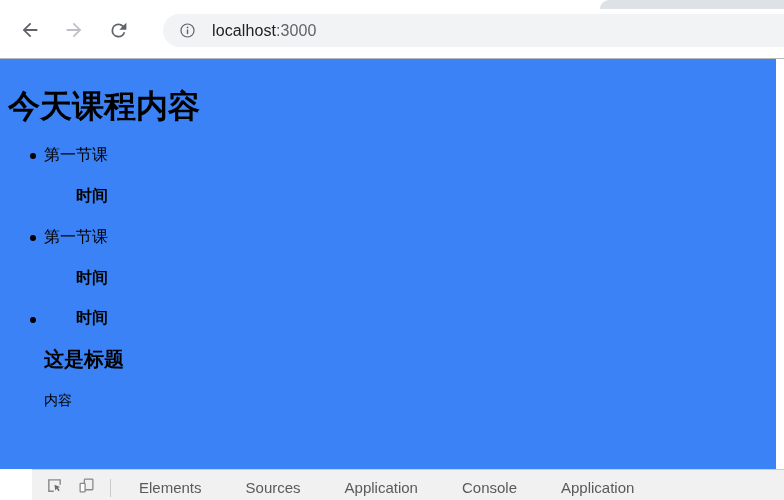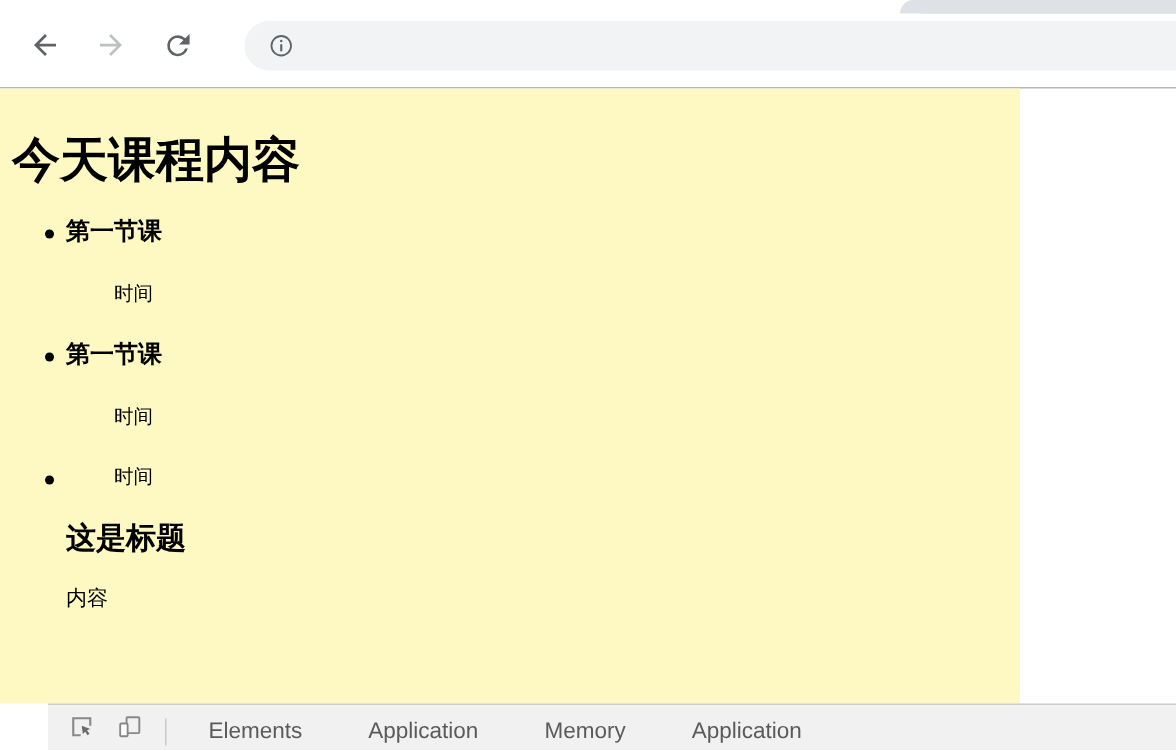--- a/index.html
+++ b/index.html
@@ -90,23 +90,23 @@
     white-space: nowrap;
     letter-spacing: 0.1px;
   }
   .omnibox-text .url-suffix { color: #5f6368; }
 
   
   .page-viewport {
     position: absolute;
     top: 59px;
     left: 0;
-    width: 680px;
+    width: 776px;
     height: 410px;
-    background: #fef9c3;
+    background: #3b82f6;
     overflow: hidden;
   }
   .page-body {
     padding: 8px;
     font-size: 16px;
     color: #000000;
     line-height: normal;
   }
 
   .page-title {
@@ -131,49 +131,48 @@
     position: absolute;
     left: 22px;
     top: 7px;
     width: 6px;
     height: 6px;
     border-radius: 50%;
     background: #000000;
   }
   .lesson-name {
     font-size: 16px;
-    font-weight: bold;
+    font-weight: normal;
     line-height: 18px;
     margin: 0 0 0 36px;
     padding: 0;
     color: #000000;
   }
   .lesson-time {
-    font-size: 13px;
-    font-weight: normal;
+    font-size: 16px;
+    font-weight: bold;
     line-height: 16px;
     margin: 24px 0 24px 36px;
     color: #000000;
     padding-left: 32px;
   }
 
   .section-title {
     font-size: 20px;
     font-weight: bold;
     line-height: 18px;
     margin: 0 0 0 36px;
     color: #000000;
   }
   .section-body {
     font-size: 14px;
     font-weight: normal;
     line-height: 16px;
     margin: 24px 0 0 36px;
     color: #000000;
-    font-family: Liberation Serif, serif;
   }
 
   
   .devtools {
     position: absolute;
     top: 469px;
     left: 0;
     width: 784px;
     height: 31px;
     background: #f1f1f1;
@@ -251,20 +250,21 @@
   </div>
 
   <div class="omnibox">
     <span class="omnibox-icon">
       <svg width="17" height="17" viewBox="0 0 24 24">
         <circle cx="12" cy="12" r="9.2" fill="none" stroke="#5f6368" stroke-width="1.7"></circle>
         <circle cx="12" cy="7.6" r="1.2" fill="#5f6368"></circle>
         <rect x="11" y="10.4" width="2" height="7" rx="1" fill="#5f6368"></rect>
       </svg>
     </span>
+    <span class="omnibox-text"><span>localhost</span><span class="url-suffix">:3000</span></span>
   </div>
 
 </div>
 
 <div class="page-viewport">
   <div class="page-body">
 
     <h1 class="page-title">今天课程内容</h1>
 
     <ul class="lesson-list">
@@ -314,19 +314,20 @@
           <rect x="9" y="3" width="12" height="15" rx="1" fill="none" stroke="#888888" stroke-width="1.8"></rect>
           <rect x="3" y="9" width="7" height="12" rx="1" fill="#ffffff" stroke="#888888" stroke-width="1.8"></rect>
         </svg>
       </span>
     </div>
 
     <div class="dt-divider"></div>
 
     <div class="dt-tabs">
       <div class="dt-tab">Elements</div>
+      <div class="dt-tab">Sources</div>
       <div class="dt-tab">Application</div>
-      <div class="dt-tab">Memory</div>
+      <div class="dt-tab">Console</div>
       <div class="dt-tab">Application</div>
     </div>
 
   </div>
 </div>
 
 </body></html>

